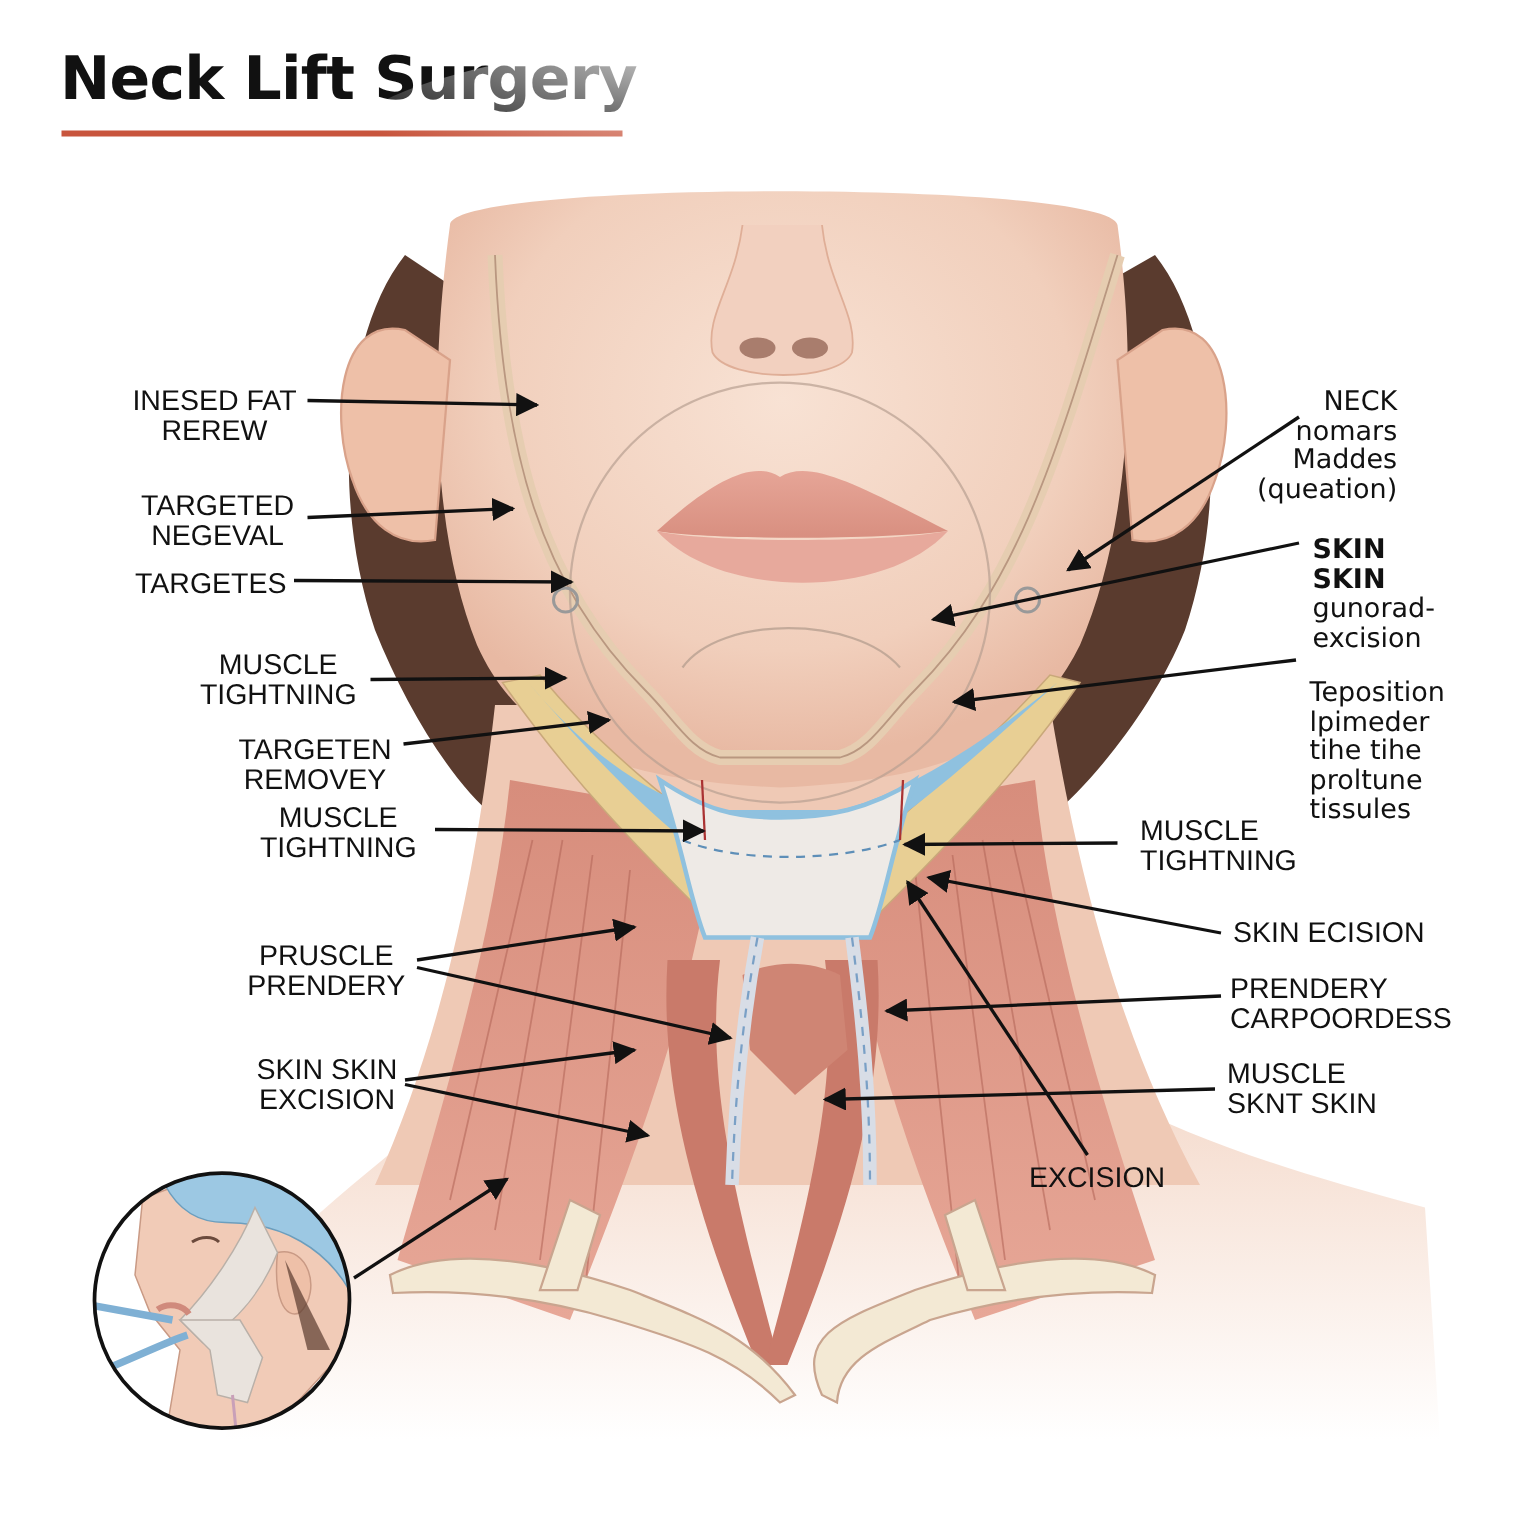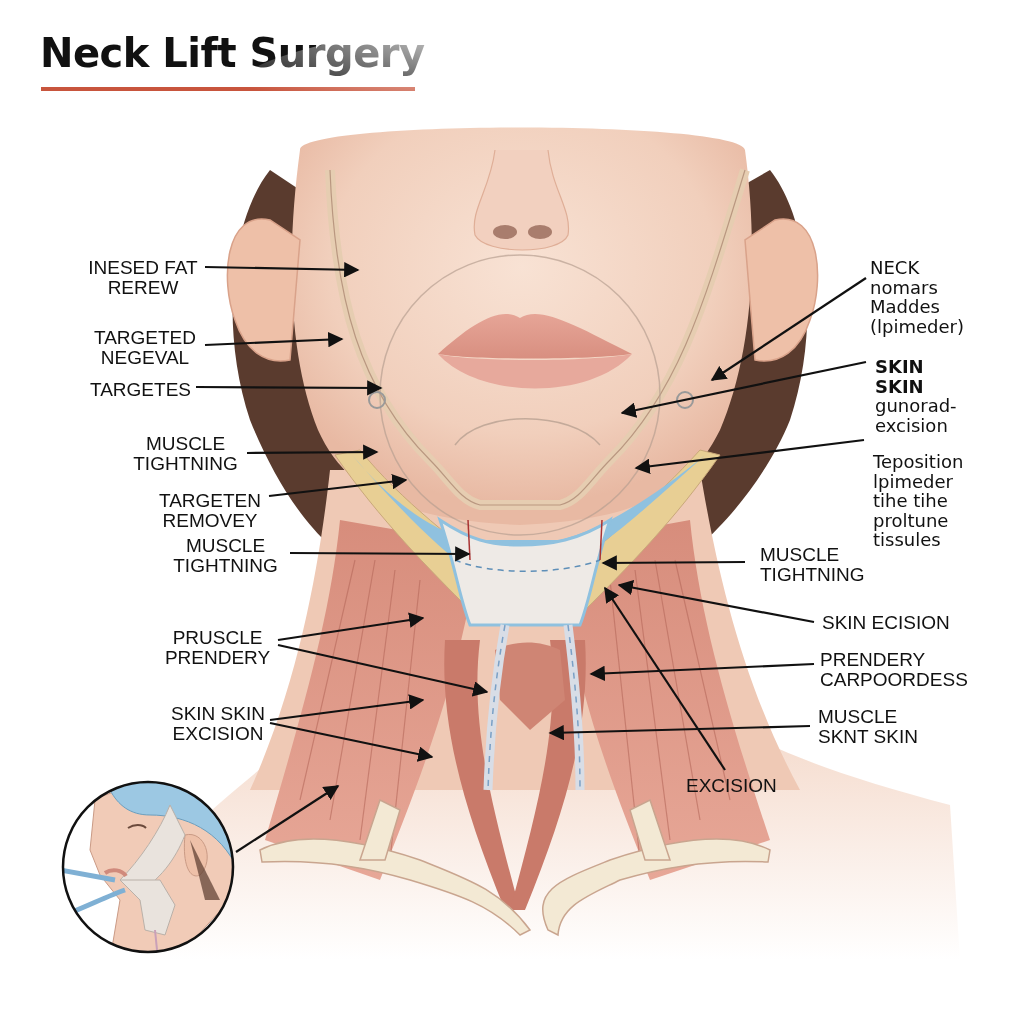--- a/index.html
+++ b/index.html
@@ -195,25 +195,25 @@
 </div>
 <div class="lbl c" style="left:160px; top:628px; width:115px;">
   <span>PRUSCLE</span>
   <span>PRENDERY</span>
 </div>
 <div class="lbl c" style="left:168px; top:704px; width:100px;">
   <span>SKIN SKIN</span>
   <span>EXCISION</span>
 </div>
 
-<div class="lbl sm" style="left:870px; top:258px;">
+<div class="lbl sm" style="left:838px; top:258px;text-align:right;">
   <span>NECK</span>
   <span>nomars</span>
   <span>Maddes</span>
-  <span>(lpimeder)</span>
+  <span>(queation)</span>
 </div>
 <div class="lbl sm" style="left:875px; top:357px;">
   <span style="font-weight:bold;">SKIN</span>
   <span style="font-weight:bold;">SKIN</span>
   <span>gunorad-</span>
   <span>excision</span>
 </div>
 <div class="lbl sm" style="left:873px; top:452px;">
   <span>Teposition</span>
   <span>lpimeder</span>

